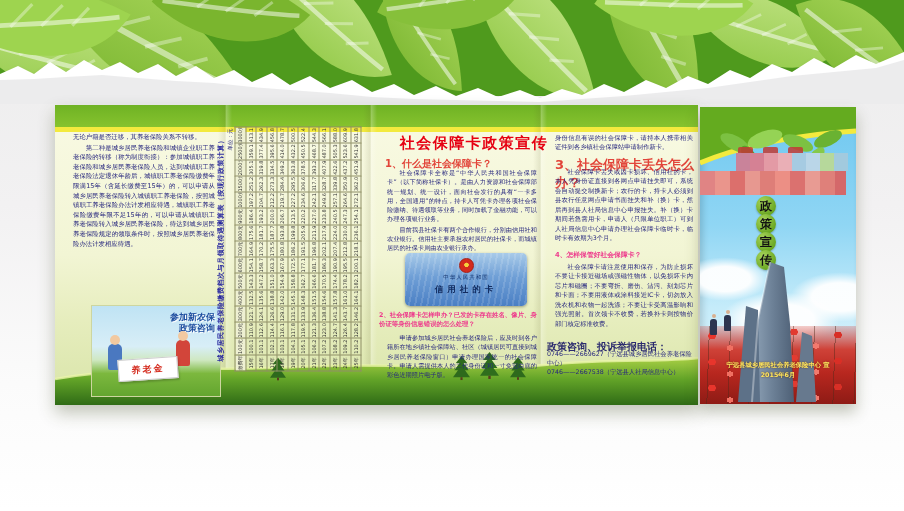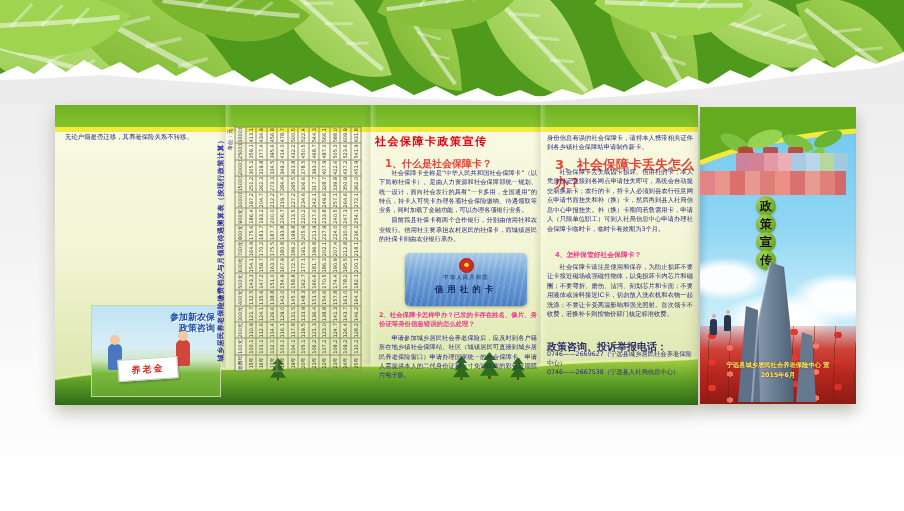--- a/index.html
+++ b/index.html
@@ -11,27 +11,27 @@
   
   .sheet-main{position:absolute;left:55px;top:105px;width:643px;height:300px;
     background:linear-gradient(180deg,#f9fae4 0%,#f2f5d4 50%,#e6edbd 72%,#d8e4a8 100%);
     box-shadow:0 8px 16px rgba(60,70,30,.30);}
   .band-green{position:absolute;left:0;top:0;width:100%;height:22px;background:linear-gradient(180deg,#6fb224,#86c32e);}
   .band-yellow{position:absolute;left:0;top:22px;width:100%;height:5px;background:#f3ea3e;border-radius:0 0 60%/4px 60%/4px;}
   .fold{position:absolute;top:0;height:100%;width:14px;background:linear-gradient(90deg,rgba(90,90,40,0) 0%,rgba(90,90,40,.12) 50%,rgba(255,255,255,.25) 60%,rgba(90,90,40,0) 100%);}
   .grass-main{position:absolute;left:0;bottom:0;width:643px;height:56px;}
   
   .ptext{position:absolute;color:#26267e;text-align:justify;font-size:6.4px;line-height:1.5;}
-  .ptext p{margin:0 0 1px 0;text-indent:2em;}
+  .ptext p{margin:0 0 1px 8px;text-indent:2em;}
   .ptext p.noindent{text-indent:0;}
   .qhead{position:absolute;font-weight:bold;line-height:1.35;}
   .red{color:#e2453a;}
   .pink{color:#ee3a8c;}
-  .policy-title{position:absolute;left:320px;top:29px;width:166px;text-align:left;
-    color:#e60012;font-weight:bold;font-size:11px;letter-spacing:1.5px;}
+  .policy-title{position:absolute;left:336px;top:29px;width:166px;text-align:center;
+    color:#e60012;font-weight:bold;font-size:15px;letter-spacing:1.5px;}
   
   .tablewrap{position:absolute;left:118px;top:64px;width:245px;height:160px;
     transform:rotate(-90deg);transform-origin:center;}
   .tbl-title{font-size:7px;font-weight:bold;color:#2a2aa0;text-align:center;margin:0 0 1px 0;letter-spacing:.5px;}
   .tbl-unit{font-size:5.5px;color:#26267e;text-align:right;margin:0 2px 1px 0;}
   table.benefit{border-collapse:collapse;width:245px;table-layout:fixed;}
   table.benefit th,table.benefit td{border:.5px solid #8e8e66;font-size:5px;line-height:1.9;
     padding:0;text-align:center;color:#333;font-weight:normal;overflow:hidden;white-space:nowrap;}
   table.benefit th{background:#eef0d2;}
   
@@ -161,20 +161,21 @@
       <path d="M12,0 L20,10 L4,10 Z M12,6 L22,20 L2,20 Z M12,13 L24,30 L0,30 Z" fill="#2f6e1d"></path>
         <rect x="10.5" y="30" width="3" height="4" fill="#5a3c1e"></rect>
     </svg>
     <svg class="pine" style="left:455px;top:251px;width:16px;height:25px;" viewBox="0 0 24 34">
       <path d="M12,0 L20,10 L4,10 Z M12,6 L22,20 L2,20 Z M12,13 L24,30 L0,30 Z" fill="#2e6a1c"></path>
         <rect x="10.5" y="30" width="3" height="4" fill="#5a3c1e"></rect>
     </svg>
 
     <div class="ptext" style="left:10px;top:28px;width:150px;">
       <p class="noindent">无论户籍是否迁移，其养老保险关系不转移。</p>
+      <p>第二种是城乡居民养老保险和城镇企业职工养老保险的转移（称为制度衔接）：参加城镇职工养老保险和城乡居民养老保险人员，达到城镇职工养老保险法定退休年龄后，城镇职工养老保险缴费年限满15年（含延长缴费至15年）的，可以申请从城乡居民养老保险转入城镇职工养老保险，按照城镇职工养老保险办法计发相应待遇，城镇职工养老保险缴费年限不足15年的，可以申请从城镇职工养老保险转入城乡居民养老保险，待达到城乡居民养老保险规定的领取条件时，按照城乡居民养老保险办法计发相应待遇。</p>
     </div>
 
     <div class="cartoon">
       <div class="slogan">
         <div>参加新农保</div>
         <div>政策咨询</div>
       </div>
       <div class="fig man"></div>
       <div class="fig woman"></div>
       <div class="banner">

